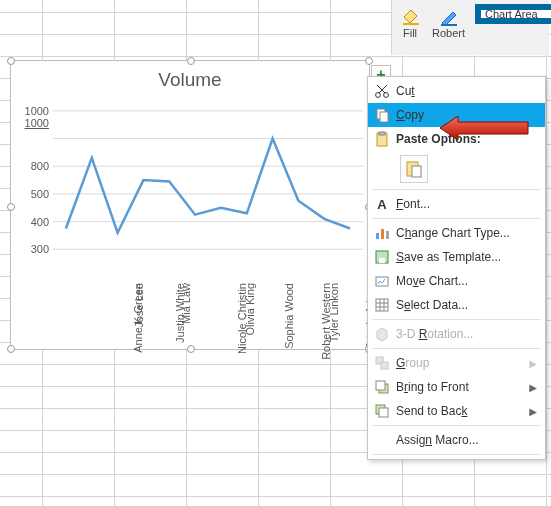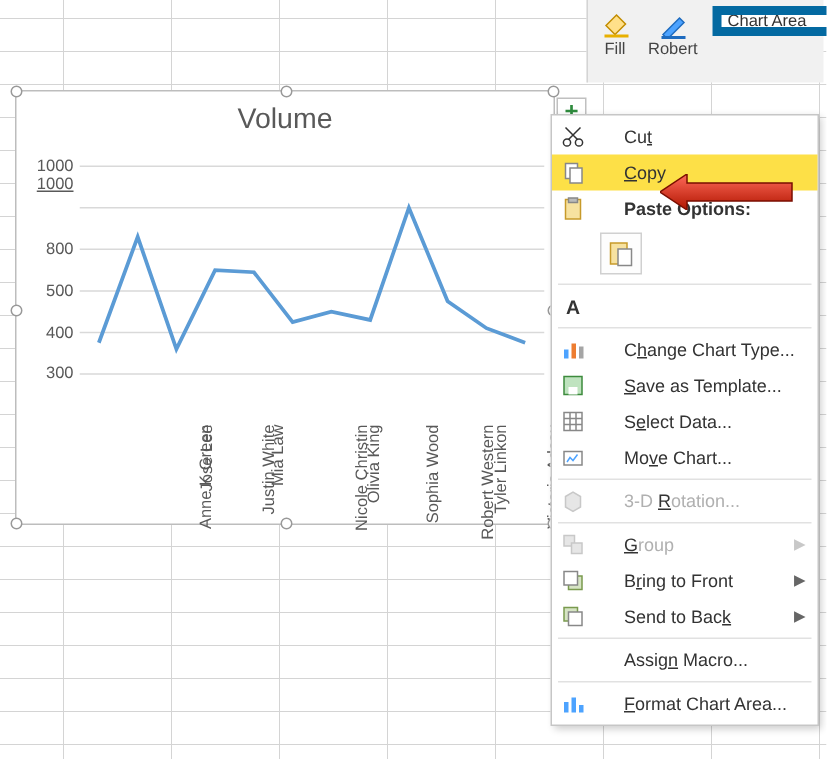--- a/index.html
+++ b/index.html
@@ -24,25 +24,25 @@
 .ytick{position:absolute;left:0;width:38px;text-align:right;font-size:11px;color:#595959;transform:translateY(-50%)}
 .xlabels{position:absolute;left:42px;top:222px;width:310px;height:60px}
 .xlab{position:absolute;bottom:0;font-size:11px;color:#595959;white-space:nowrap;transform-origin:right top;transform:rotate(-90deg);text-align:right}
 
 
 .handle{position:absolute;width:8px;height:8px;background:#fff;border:1px solid #999;border-radius:50%}
 .plus-btn{position:absolute;right:-22px;top:4px;width:20px;height:20px;border:1px solid #c0c0c0;background:#fff;display:flex;align-items:center;justify-content:center;color:#2e8b3d;font-size:16px;font-weight:bold}
 
 
 .ctx{position:absolute;left:367px;top:76px;width:179px;background:#fff;border:1px solid #c6c6c6;box-shadow:2px 2px 5px rgba(0,0,0,.2);padding:2px 0}
-.ctx .row{display:flex;align-items:center;height:24px;padding:0 8px 0 4px;gap:24px;position:relative}
+.ctx .row{display:flex;align-items:center;height:24px;padding:0 8px 0 4px;gap:4px;position:relative}
 .ctx .row .ic{width:20px;height:18px;display:flex;align-items:center;justify-content:center}
 .ctx .row .tx{flex:1;font-size:12px;color:#333}
 .ctx .row .ar{color:#666;font-size:10px}
-.ctx .row.hover{background:#fde047}
+.ctx .row.hover{background:#0ea5e9}
 .ctx .row.head .tx{font-weight:bold}
 .ctx .row.disabled .tx{color:#b0b0b0}
 .ctx .row.disabled .ic svg *{stroke:#c8c8c8!important;fill:#e6e6e6!important}
 .ctx .row.disabled .ar{color:#c8c8c8}
 .ctx .sep{height:1px;background:#e1e1e1;margin:2px 4px}
 .ctx .paste-block{display:flex;padding:4px 0 4px 32px}
 .paste-opt{width:28px;height:28px;border:1px solid #d0d0d0;background:#fdfdfd;display:flex;align-items:center;justify-content:center}
 .ul{text-decoration:underline}
 
 
@@ -157,20 +157,21 @@
           <rect x="2" y="2" width="11" height="14" fill="#f7e2a0" stroke="#c79a2a"></rect>
           <rect x="7" y="6" width="9" height="11" fill="#fff" stroke="#888"></rect>
         </svg>
     </div>
   </div>
   <div class="sep"></div>
   <div class="row">
     <span class="ic">
         <span style="font-weight:bold;font-size:13px">A</span>
       </span>
+    <span class="tx"><span class="ul">F</span>ont...</span>
   </div>
   <div class="sep"></div>
   <div class="row">
     <span class="ic">
         <svg width="16" height="16">
           <rect x="2" y="8" width="3" height="6" fill="#4da3ff"></rect>
           <rect x="7" y="4" width="3" height="10" fill="#ed7d31"></rect>
           <rect x="12" y="6" width="3" height="8" fill="#a5a5a5"></rect>
         </svg>
       </span>
@@ -181,35 +182,35 @@
         <svg width="16" height="16">
           <rect x="2" y="2" width="12" height="12" fill="#bfe3bf" stroke="#3d8b3d"></rect>
           <rect x="5" y="9" width="6" height="5" fill="#fff"></rect>
         </svg>
       </span>
     <span class="tx"><span class="ul">S</span>ave as Template...</span>
   </div>
   <div class="row">
     <span class="ic">
         <svg width="16" height="16">
+          <rect x="2" y="4" width="12" height="9" fill="#fff" stroke="#888"></rect>
+          <path d="M4 11l2-3 2 2 3-4" stroke="#4da3ff" fill="none"></path>
+        </svg>
+      </span>
+    <span class="tx">Mo<span class="ul">v</span>e Chart...</span>
+  </div>
+  <div class="row">
+    <span class="ic">
+        <svg width="16" height="16">
           <rect x="2" y="2" width="12" height="12" fill="#fff" stroke="#888"></rect>
           <path d="M2 6h12M2 10h12M6 2v12M10 2v12" stroke="#888"></path>
         </svg>
       </span>
     <span class="tx">S<span class="ul">e</span>lect Data...</span>
   </div>
-  <div class="row">
-    <span class="ic">
-        <svg width="16" height="16">
-          <rect x="2" y="4" width="12" height="9" fill="#fff" stroke="#888"></rect>
-          <path d="M4 11l2-3 2 2 3-4" stroke="#4da3ff" fill="none"></path>
-        </svg>
-      </span>
-    <span class="tx">Mo<span class="ul">v</span>e Chart...</span>
-  </div>
   <div class="sep"></div>
   <div class="row disabled">
     <span class="ic">
         <svg width="16" height="16">
           <path d="M3 5l5-3 5 3v7l-5 3-5-3z" fill="#e6e6e6" stroke="#c8c8c8"></path>
         </svg>
       </span>
     <span class="tx">3-D <span class="ul">R</span>otation...</span>
   </div>
   <div class="sep"></div>
@@ -242,30 +243,20 @@
       </span>
     <span class="tx">Send to Bac<span class="ul">k</span></span>
     <span class="ar">▶</span>
   </div>
   <div class="sep"></div>
   <div class="row">
     <span class="ic"></span>
     <span class="tx">Assig<span class="ul">n</span> Macro...</span>
   </div>
   <div class="sep"></div>
-  <div class="row">
-    <span class="ic">
-        <svg width="16" height="16">
-          <rect x="2" y="7" width="3" height="7" fill="#4da3ff"></rect>
-          <rect x="7" y="4" width="3" height="10" fill="#4da3ff"></rect>
-          <rect x="12" y="9" width="3" height="5" fill="#4da3ff"></rect>
-        </svg>
-      </span>
-    <span class="tx"><span class="ul">F</span>ormat Chart Area...</span>
-  </div>
 </div>
 
 <svg class="red-arrow" width="90" height="24">
   <defs>
       <linearGradient id="rg" x1="0" x2="0" y1="0" y2="1">
         <stop offset="0" stop-color="#ff6a5a"></stop>
         <stop offset="1" stop-color="#b01500"></stop>
       </linearGradient>
     </defs>
   <path d="M88 6 L18 6 L18 0 L0 12 L18 24 L18 18 L88 18 Z" fill="url(#rg)" stroke="#7a0e00"></path>

